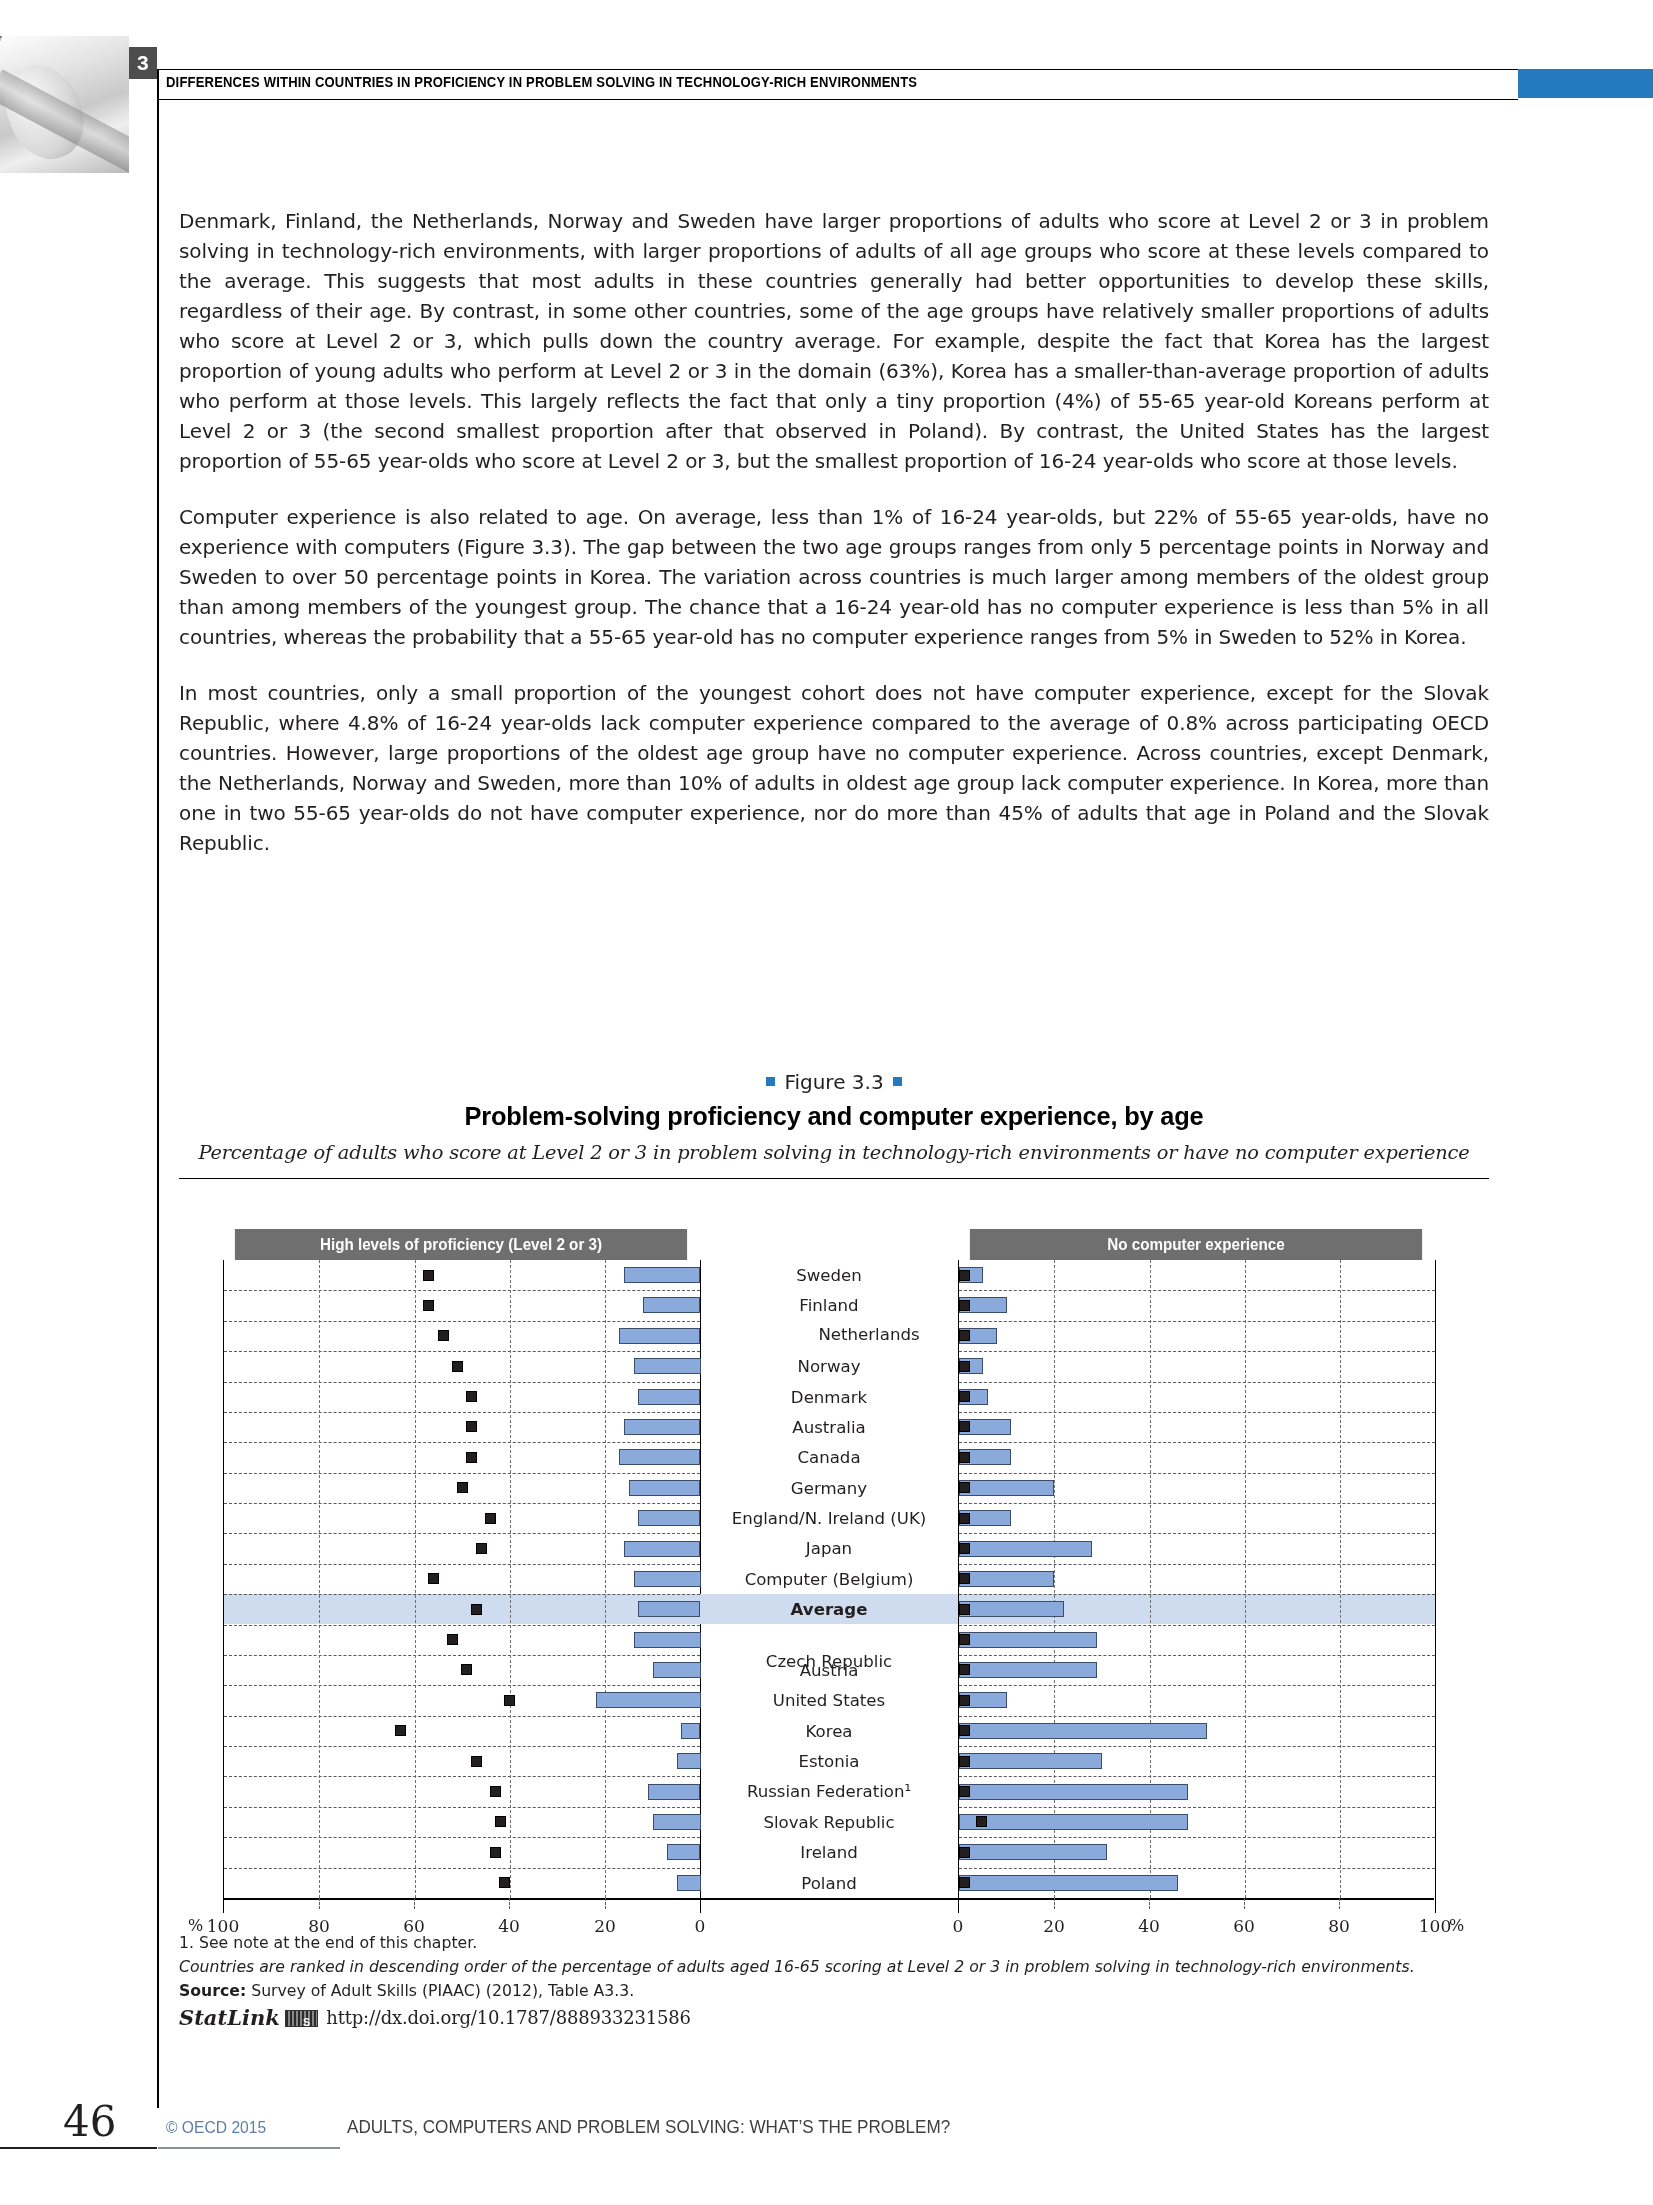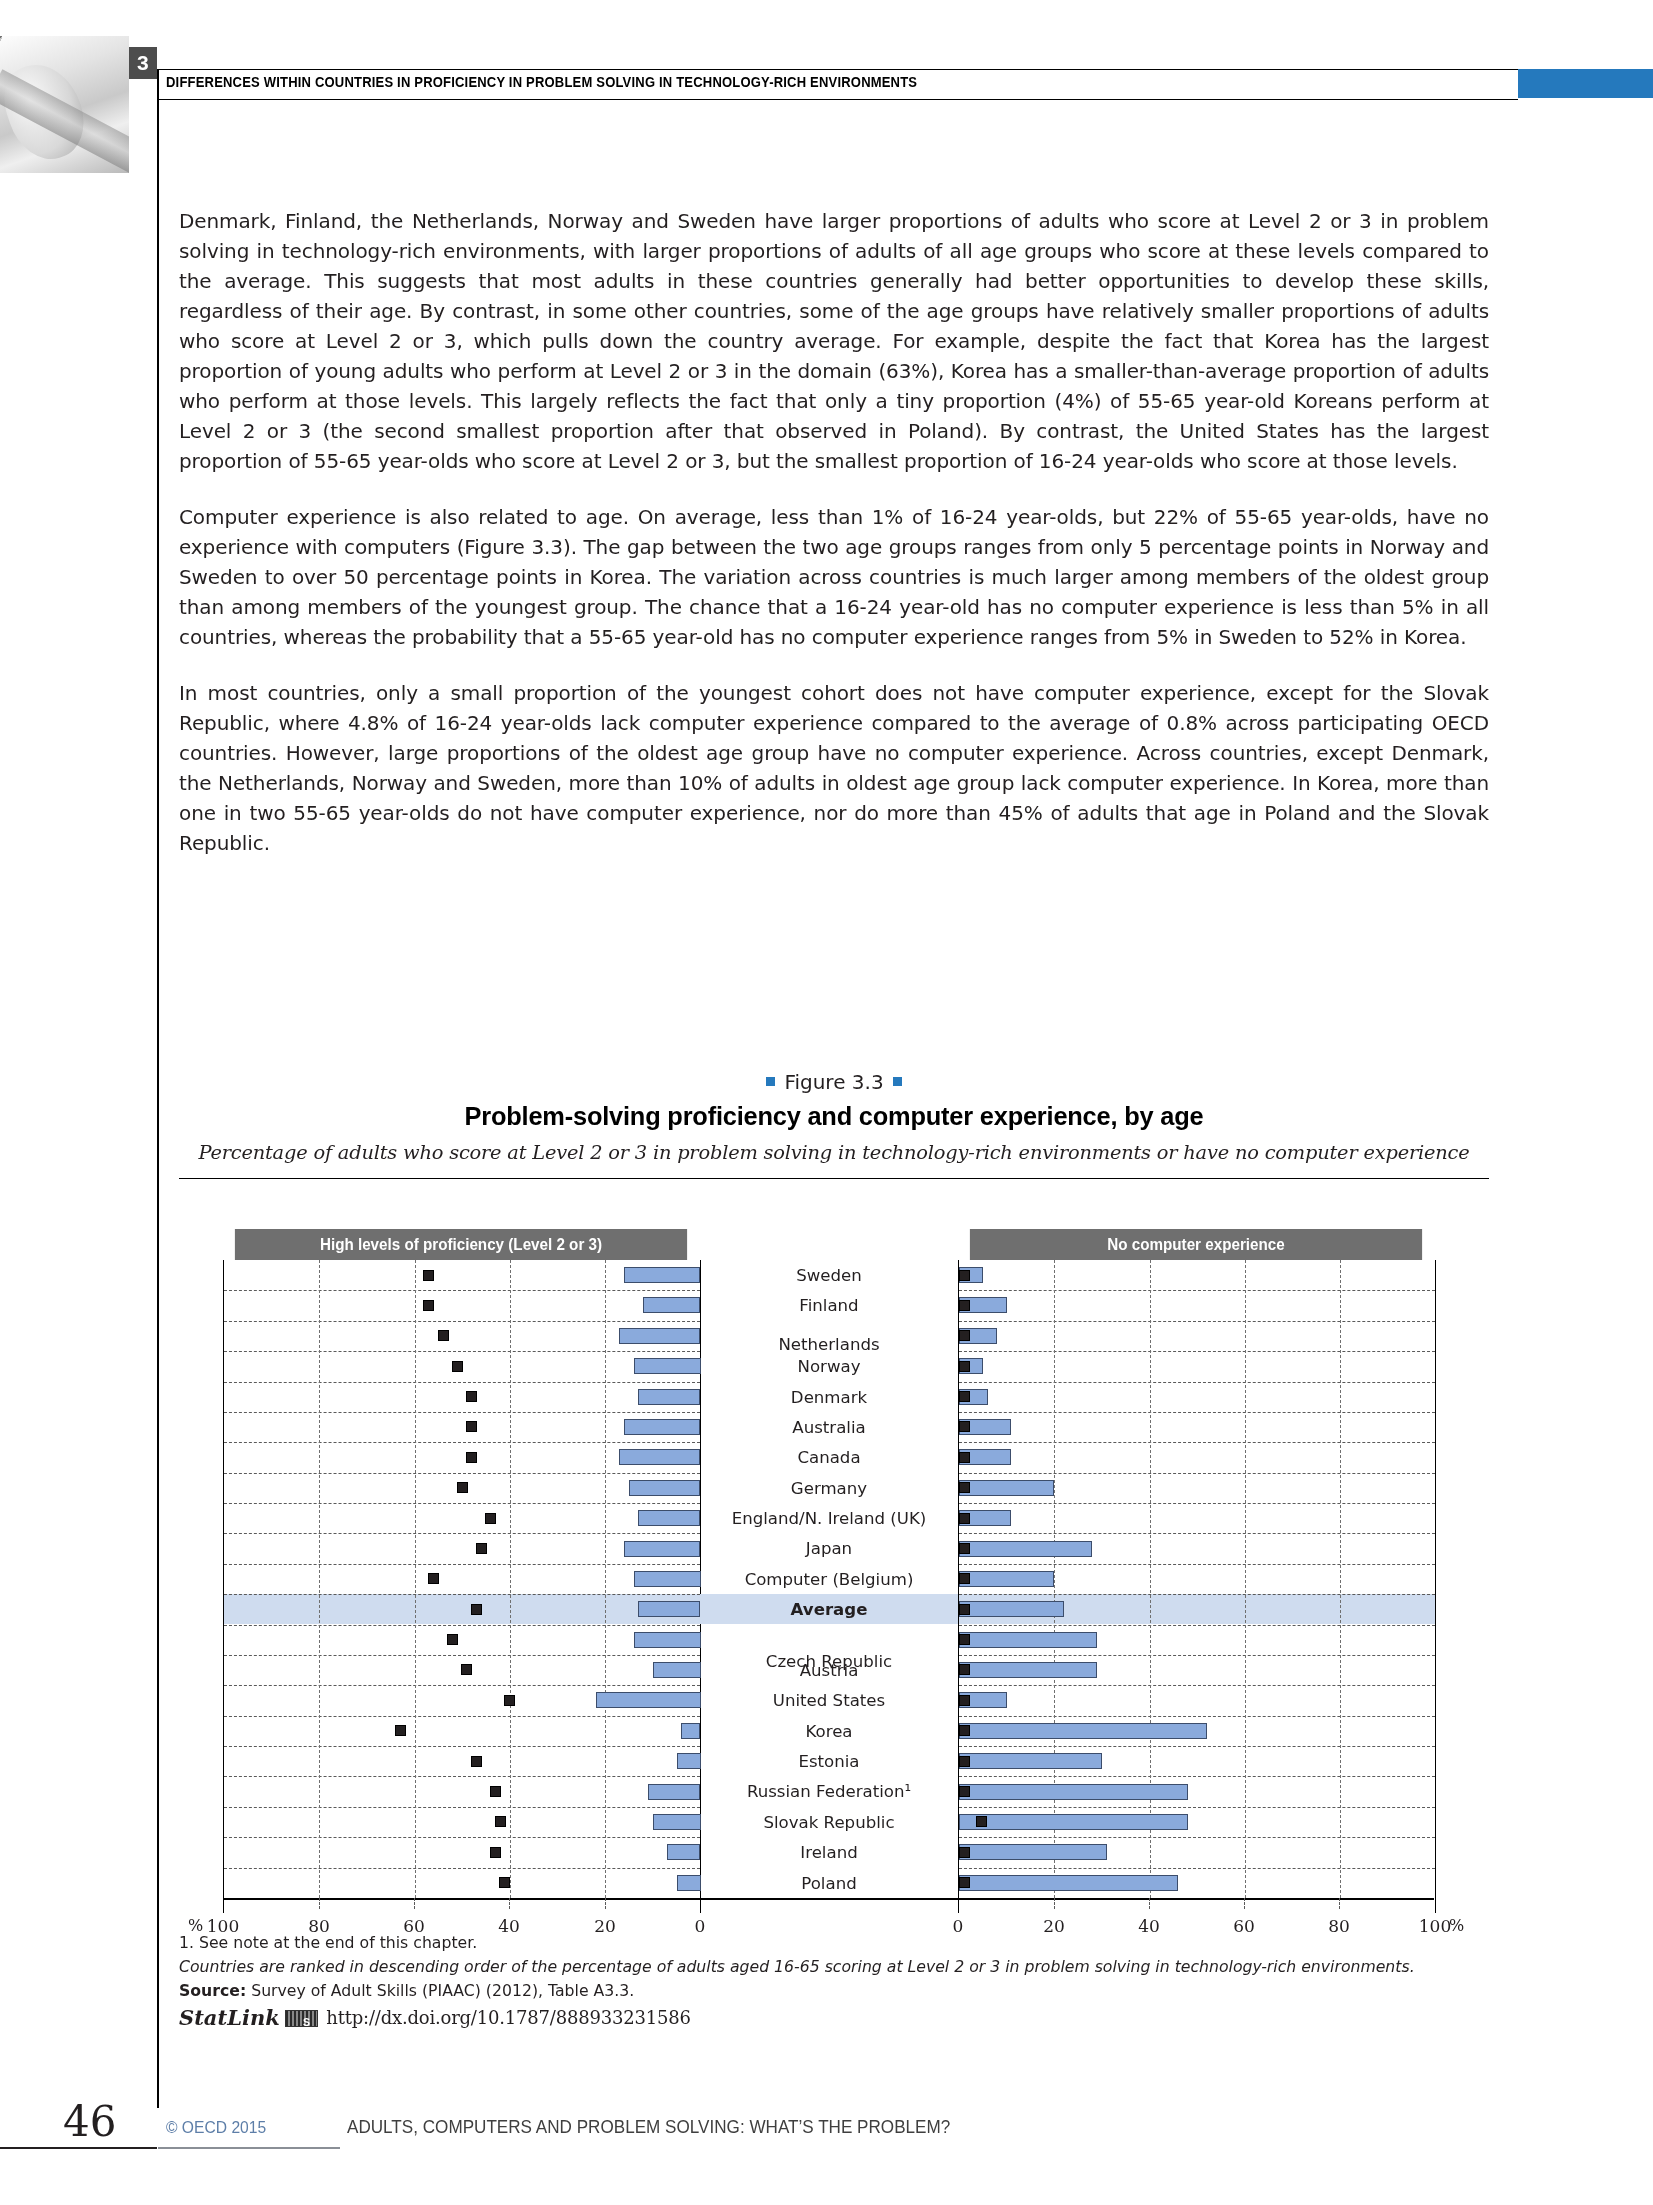--- a/index.html
+++ b/index.html
@@ -367,21 +367,21 @@
           <div class="bar" style="width: 219px; left: 0px; top: 615px;"></div>
           <div class="marker" style="left: 0px; top: 617px;"></div>
         </div>
       <div id="bars-left"></div>
       <div id="bars-right"></div>
     </div>
 
     <div id="labels">
         <div class="clabel" style="top: 0px; height: 30px;">Sweden</div>
         <div class="clabel" style="top: 30px; height: 30px;">Finland</div>
-        <div class="clabel" style="top: 69px; height: 30px;">Netherlands</div>
+        <div class="clabel" style="top: 59px; height: 30px; margin-left: 40px;">Netherlands</div>
         <div class="clabel" style="top: 91px; height: 30px;">Norway</div>
         <div class="clabel" style="top: 122px; height: 30px;">Denmark</div>
         <div class="clabel" style="top: 152px; height: 30px;">Australia</div>
         <div class="clabel" style="top: 182px; height: 30px;">Canada</div>
         <div class="clabel" style="top: 213px; height: 30px;">Germany</div>
         <div class="clabel" style="top: 243px; height: 30px;">England/N. Ireland (UK)</div>
         <div class="clabel" style="top: 273px; height: 30px;">Japan</div>
         <div class="clabel" style="top: 304px; height: 30px;">Computer (Belgium)</div>
         <div class="clabel avg" style="top: 334px; height: 30px;">Average</div>
         <div class="clabel" style="top: 386px; height: 30px;">Czech Republic</div>

